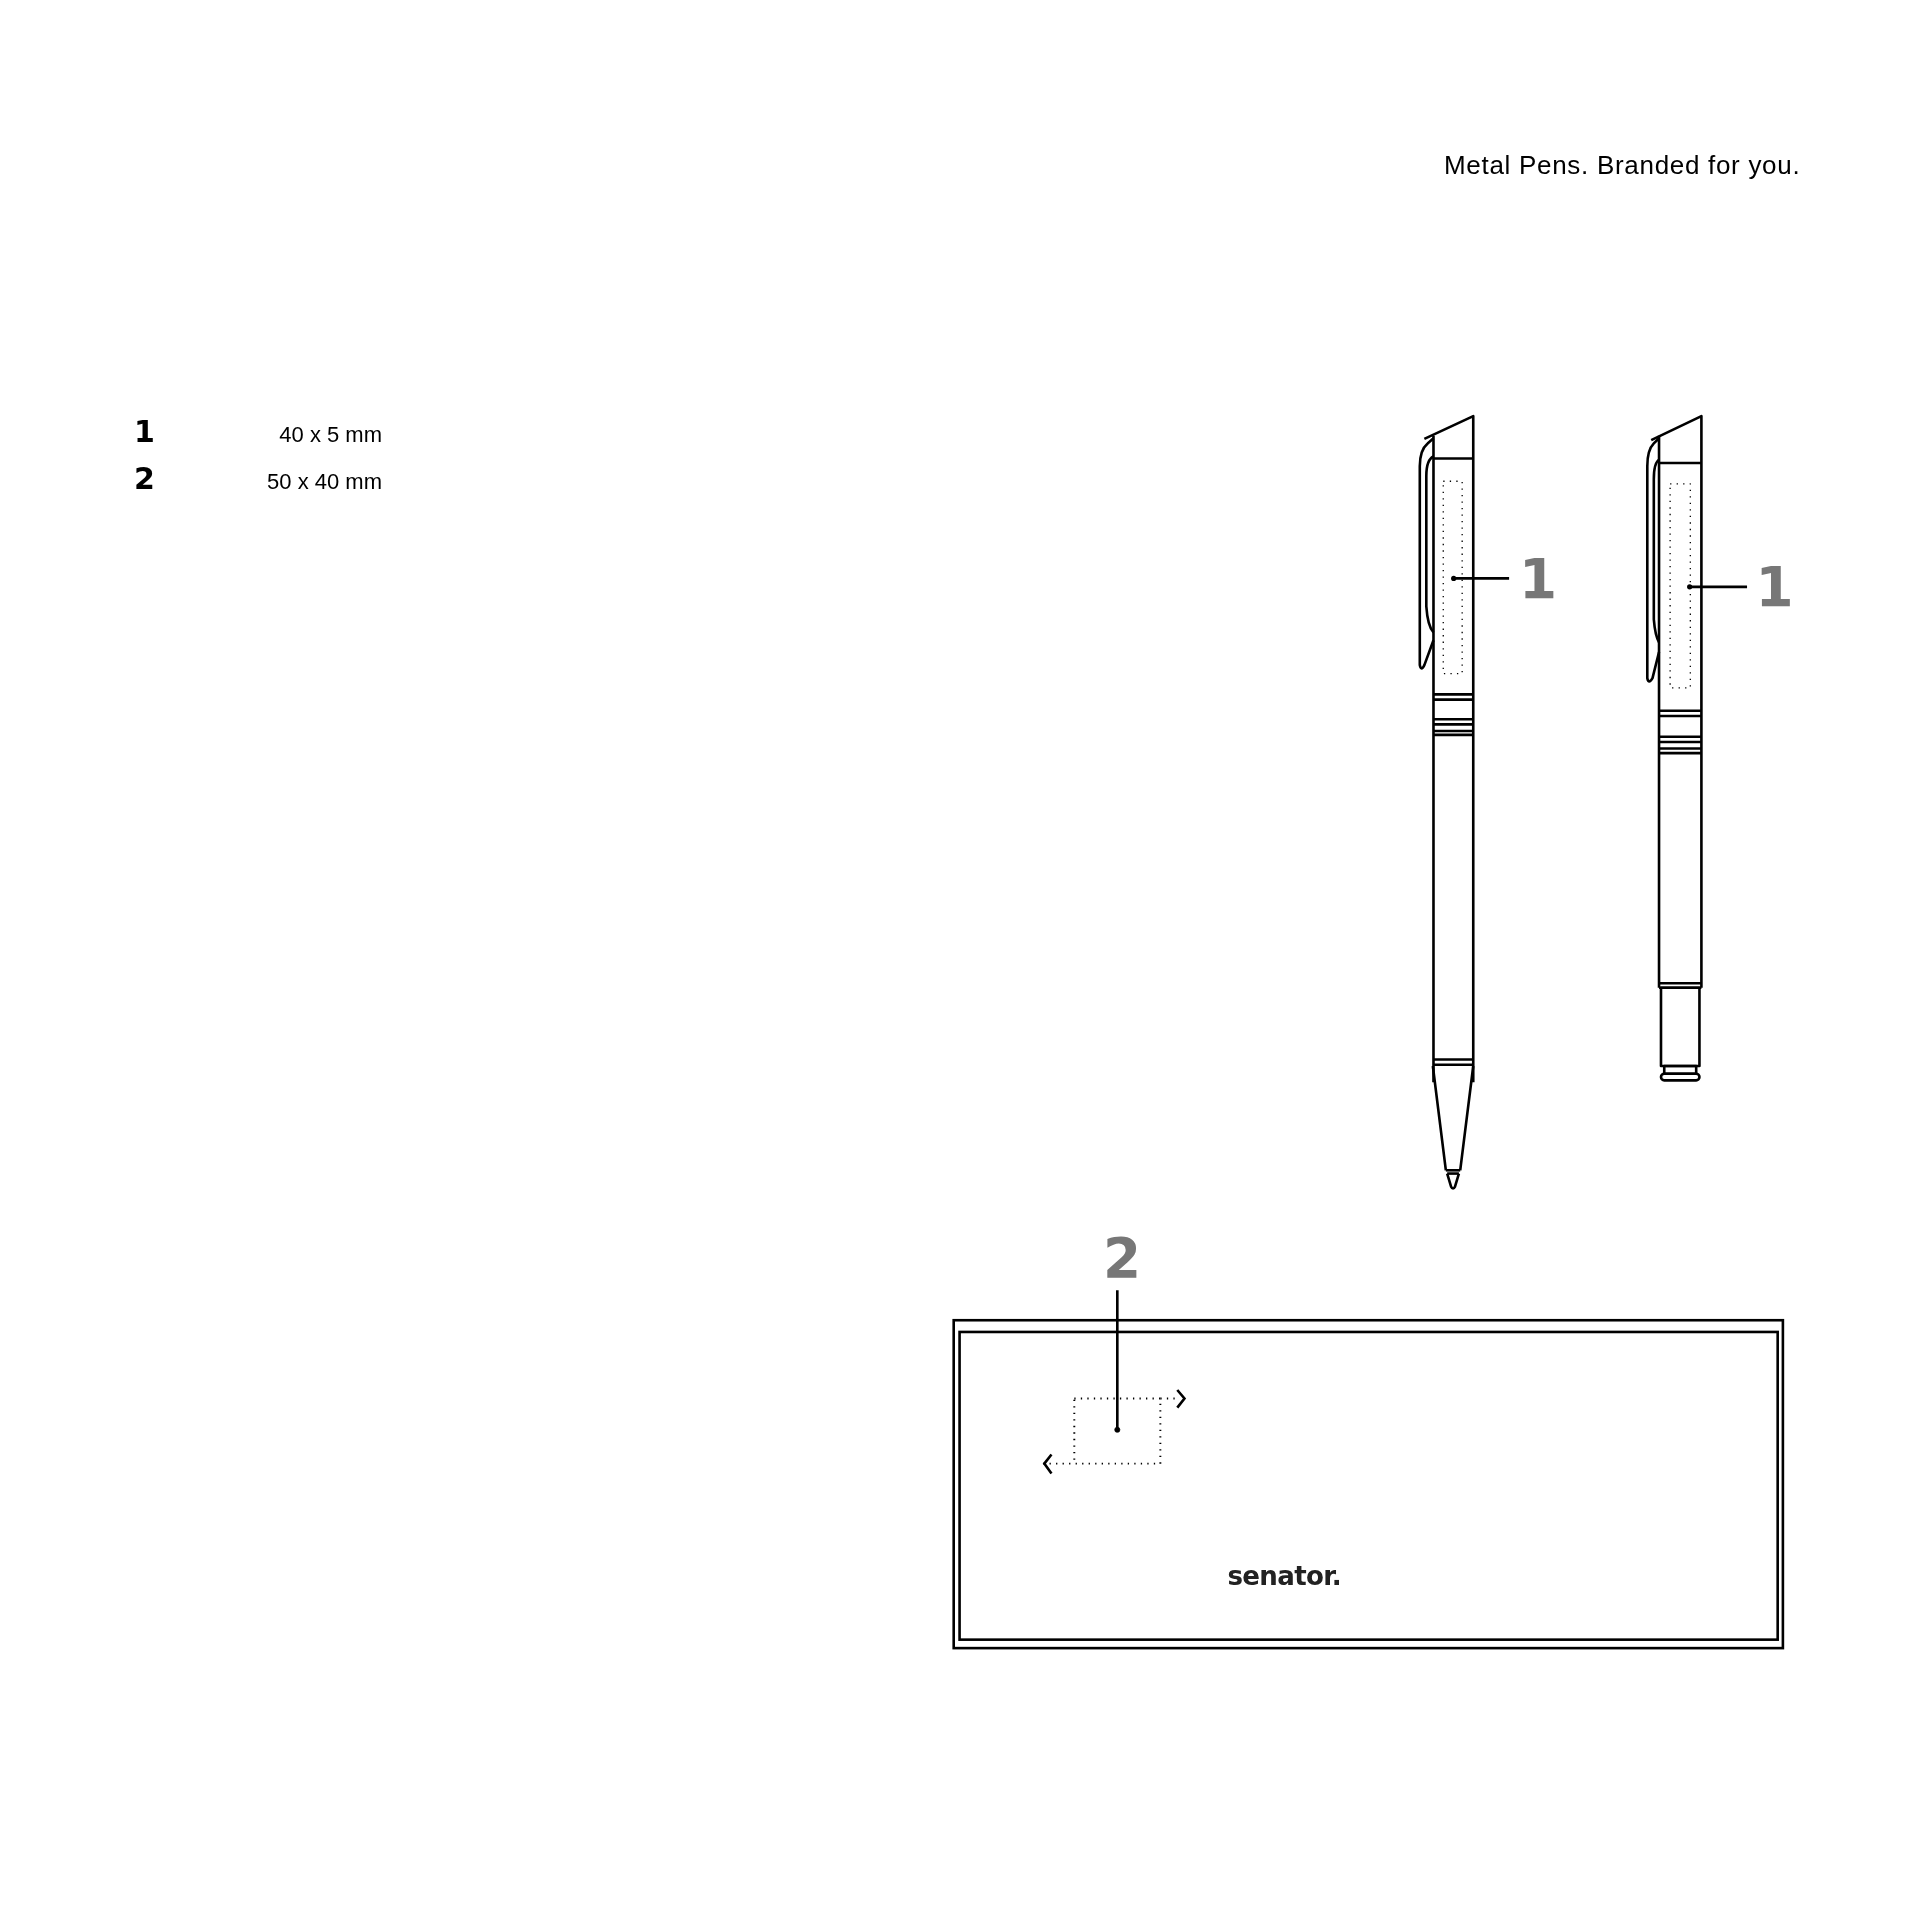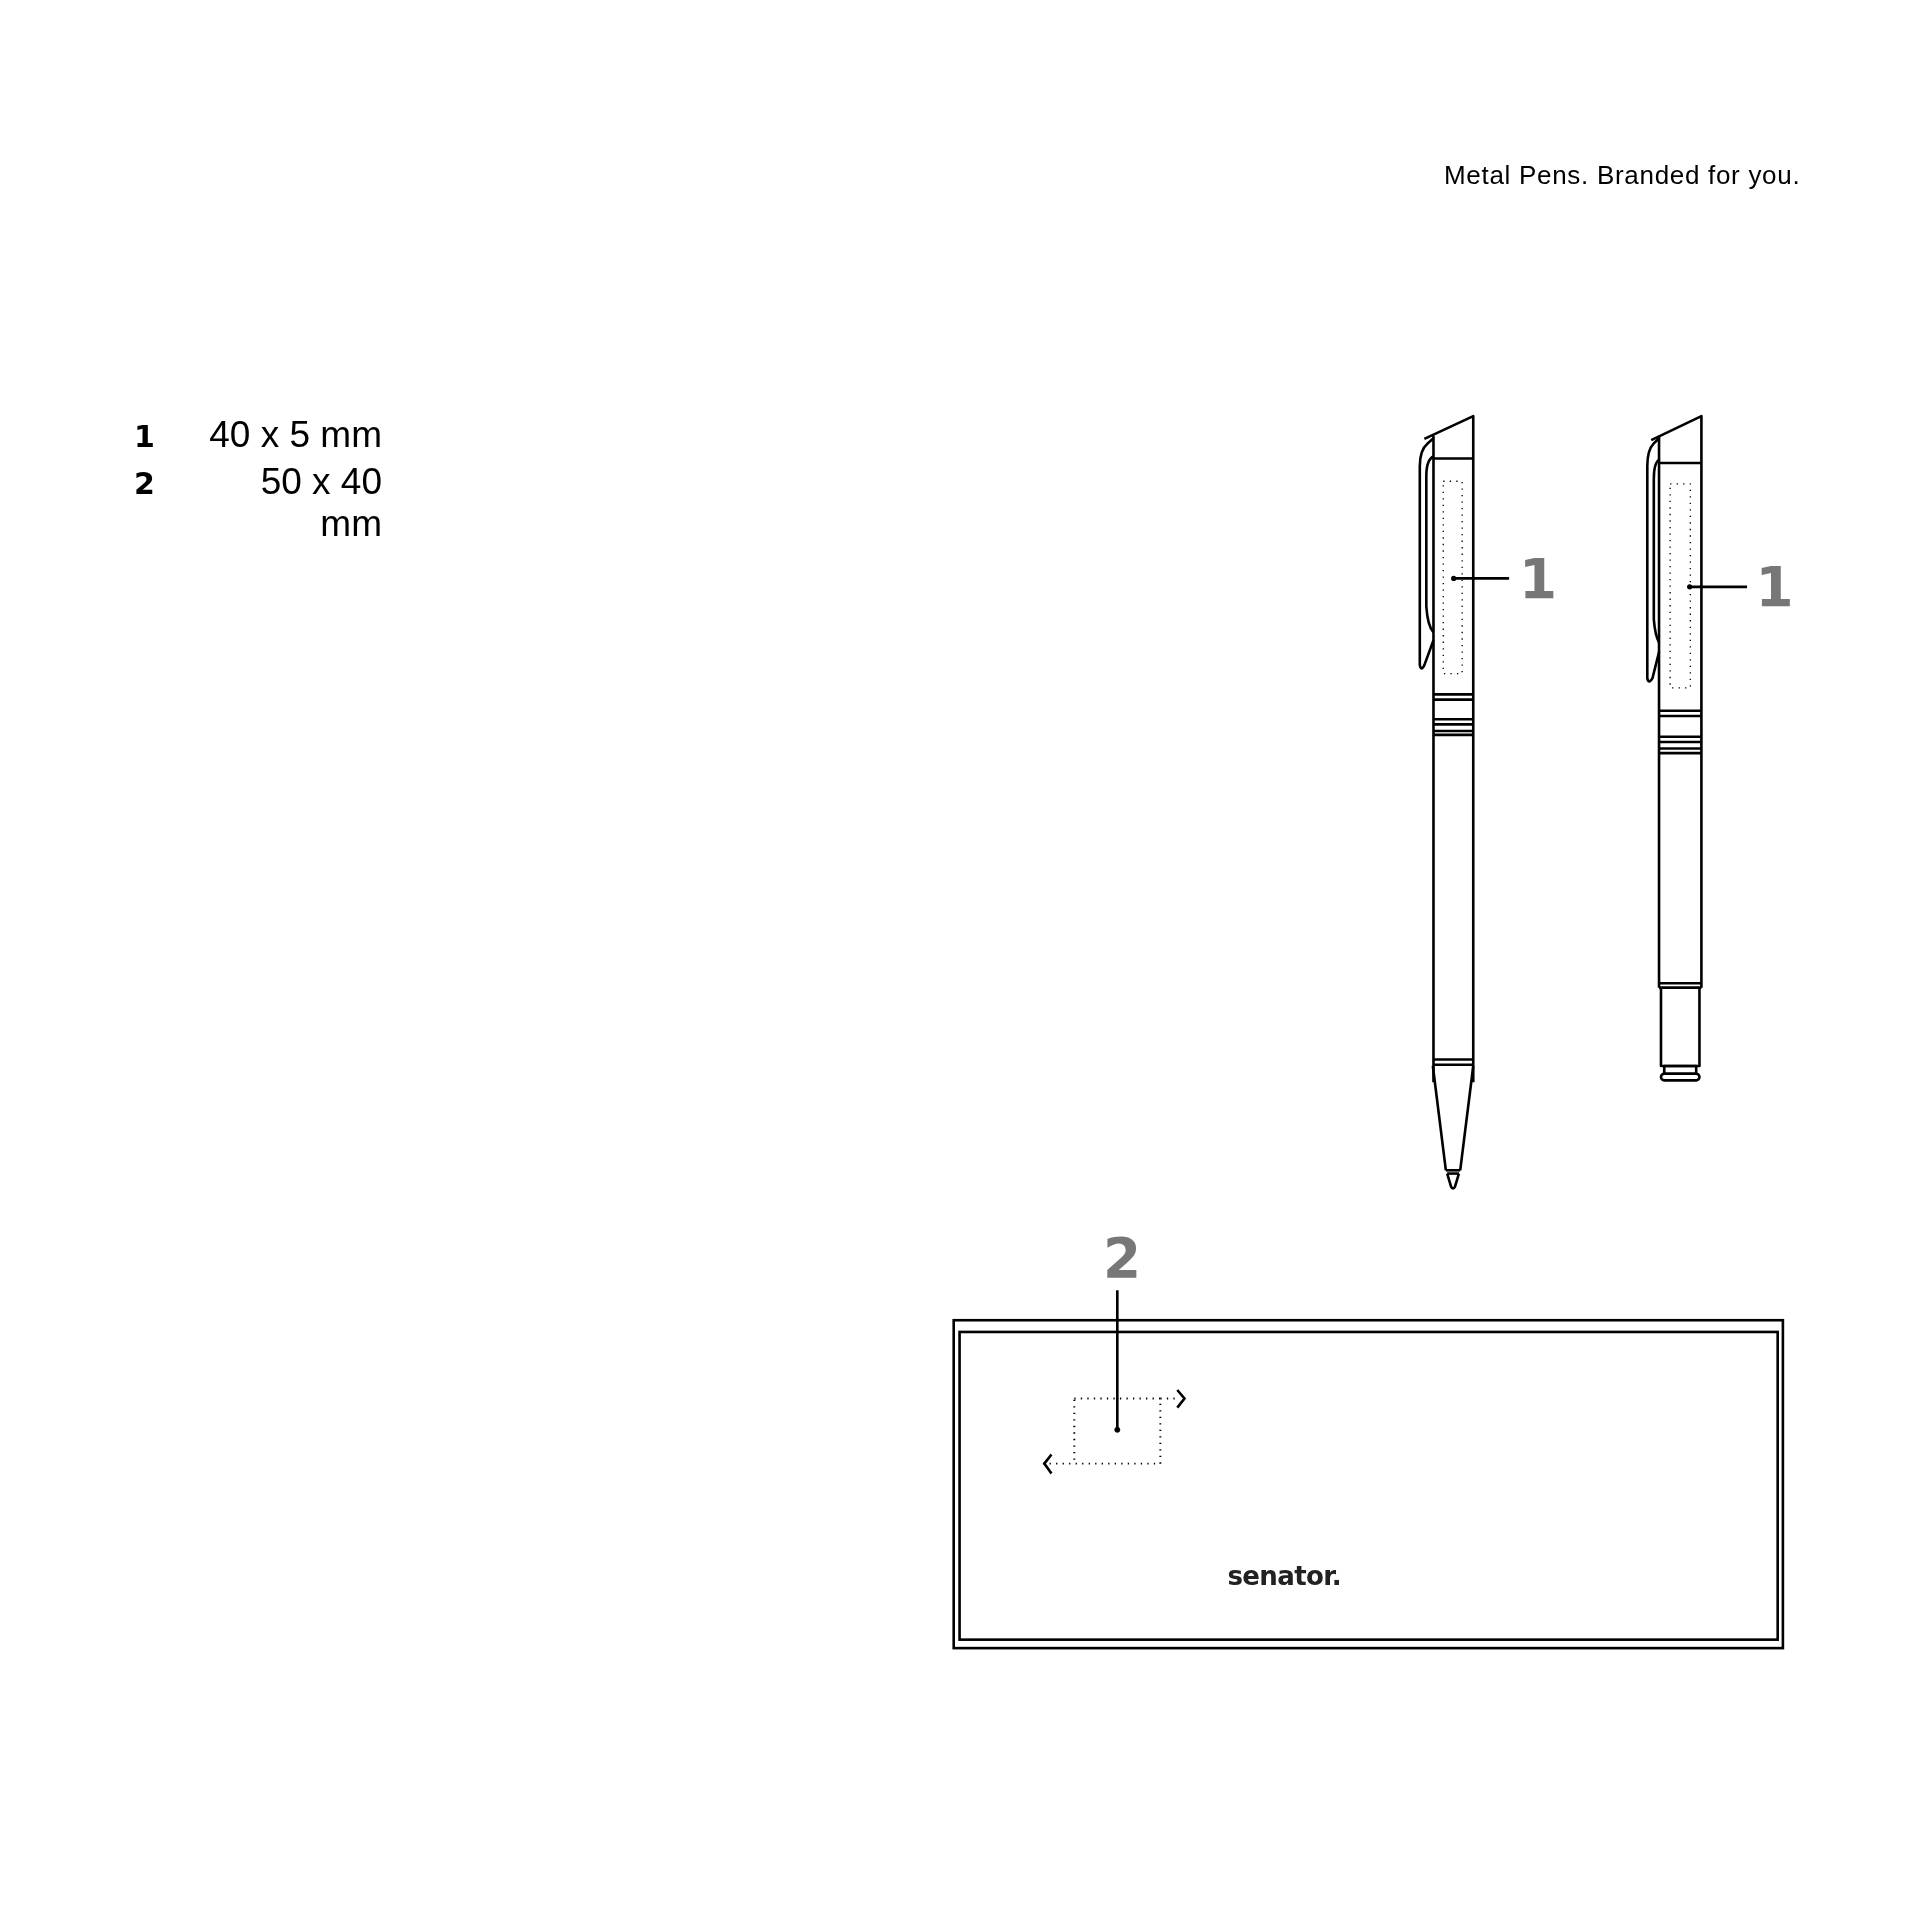--- a/index.html
+++ b/index.html
@@ -1,24 +1,24 @@
 <!DOCTYPE html>
 <html style="font-size:10.4px"><head>
 <meta charset="utf-8">
 <style>
   html, body { margin:0; padding:0; background:#ffffff; }
   body { width:1925px; height:1926px; position:relative; overflow:hidden; font-family:"Liberation Sans", sans-serif; color:#000; }
   .brand { position:absolute; left:1444px; top:150px; width:365px; }
   .brand-name { font-family:"DejaVu Sans", sans-serif; font-weight:bold; font-size:104px; letter-spacing:-3.9px; line-height:98px; display:inline-block; }
   .reg { font-size:17px; font-weight:bold; vertical-align:baseline; margin-left:1.3px; }
-  .tagline { font-family:"Liberation Sans", sans-serif; font-size:26px; letter-spacing:0.7px; margin-top:10px; white-space:nowrap; }
+  .tagline { font-family:"Liberation Sans", sans-serif; font-size:26px; letter-spacing:0.7px; margin-top:0; white-space:nowrap; }
   .spec-table { position:absolute; left:134px; top:414px; }
   .spec-row { display:flex; align-items:baseline; height:47px; }
   .spec-num { width:59px; font-weight:bold; font-size:30px; font-family:"DejaVu Sans", sans-serif; }
-  .spec-val { width:189px; text-align:right; font-size:37px; font-family:"Liberation Sans", sans-serif; }
+  .spec-val { width:189px; text-align:right; font-size:22px; font-family:"Liberation Sans", sans-serif; }
   svg.art { position:absolute; left:0; top:0; }
   .callout { font-family:"DejaVu Sans", sans-serif; font-weight:bold; fill:#777777; }
   .senator { font-family:"DejaVu Sans", sans-serif; font-weight:bold; fill:#222222; letter-spacing:-1px; }
 </style>
 </head>
 <body>
 
 <div class="brand">
   <div class="tagline">Metal Pens. Branded for you.</div>
 </div>

